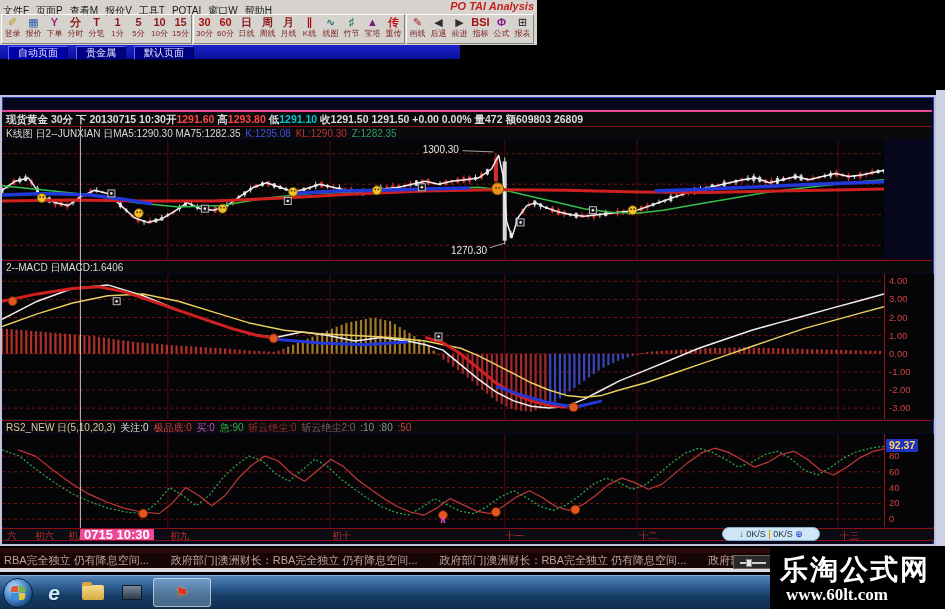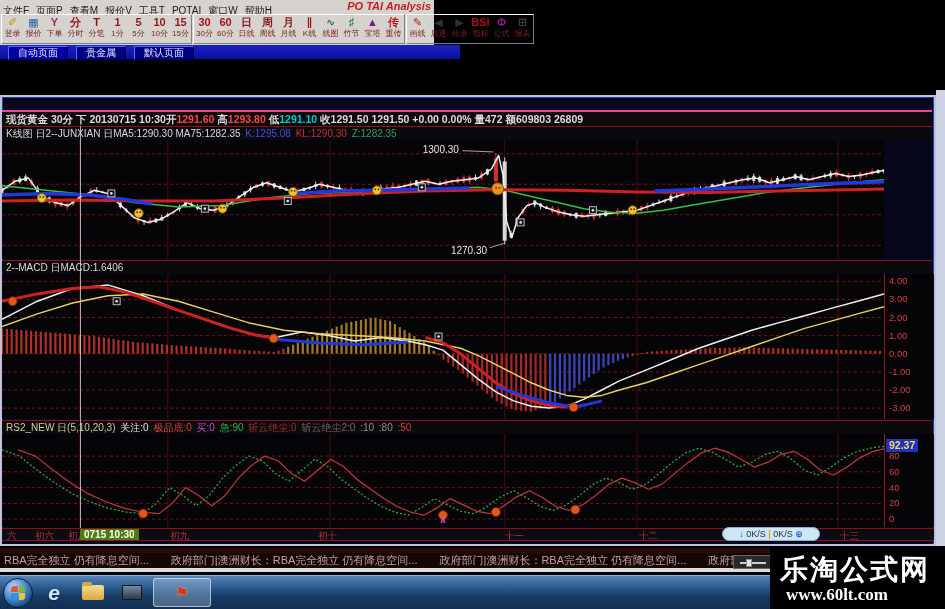--- a/index.html
+++ b/index.html
@@ -1,21 +1,21 @@
 <!DOCTYPE html>
 <html><head>
 <meta charset="utf-8">
 <style>
   html,body{margin:0;padding:0;background:#000;}
   .stage{position:relative;width:945px;height:609px;background:#000;overflow:hidden;
          font-family:"Liberation Sans","DejaVu Sans",sans-serif;}
   .abs{position:absolute;}
 
   
-  .appbar{left:0;top:0;width:434px;height:45px;background:#d6d3ce;}
+  .appbar{left:0;top:0;width:537px;height:45px;background:#d6d3ce;}
   .menubar{left:0;top:0;width:537px;height:13px;padding-left:3px;box-sizing:border-box;}
   .mitem{display:inline-block;font-size:10px;line-height:13px;color:#1a1a1a;margin-right:7px;}
   .brand{right:3px;top:0;font-size:11px;font-weight:bold;color:#c41f1f;line-height:13px;font-style:italic;}
   .toolbar{left:0;top:13px;width:537px;height:32px;display:flex;overflow:hidden;}
   .tgroup{display:flex;margin:1px 0 1px 1px;border:1px solid;border-color:#ffffff #7f7f7f #7f7f7f #ffffff;}
   .tbtn{width:21px;height:28px;overflow:hidden;}
   .ticon{height:14px;line-height:14px;font-size:11px;font-weight:bold;text-align:center;}
   .tlabel{font-size:8px;line-height:9px;color:#7c2222;text-align:center;white-space:nowrap;}
 
   .tabbar{left:0;top:45px;width:460px;height:14px;background:linear-gradient(180deg,#1a22c8,#0b109e);}
@@ -34,21 +34,21 @@
         box-sizing:border-box;border-top:1px solid #8a1212;white-space:nowrap;overflow:hidden;}
   .hrow span{margin-right:2px;}
   .psvg{display:block;background:#050507;}
   .axis{width:50px;background:#050507;border-left:1px solid #9c1616;box-sizing:border-box;overflow:hidden;}
   .axis span{position:absolute;left:4px;font-size:9.5px;color:#d24040;line-height:11px;}
   .badge{position:absolute;left:1px;background:#1e34c0;color:#ffd75e;font-size:10.5px;font-weight:bold;
          padding:0 3px;line-height:13px;}
   .timeaxis{left:2px;top:528px;width:932px;height:13px;background:#0b0b14;border-top:1px solid #8a1212;
             border-bottom:1px solid #8a1212;box-sizing:border-box;overflow:hidden;}
   .ttick{position:absolute;top:1px;font-size:9.5px;color:#c03030;line-height:11px;white-space:nowrap;}
-  .tcursor{position:absolute;top:0;height:12px;line-height:12px;background:#4d7c0f;color:#fff;font-size:10px;
+  .tcursor{position:absolute;top:0;height:12px;line-height:12px;background:#ec4899;color:#fff;font-size:13px;
            font-weight:bold;padding:0 4px;}
   .wfill{left:2px;top:541px;width:930px;height:3px;background:#06061c;}
   .crosshair{left:80px;top:126px;width:1px;height:402px;background:rgba(225,225,235,.75);}
 
   .netpill{left:722px;top:527px;width:98px;height:14px;background:#cfe6f7;border:1px solid #8ab0d0;
            border-radius:7px;font-size:9px;line-height:13px;color:#234;text-align:center;box-sizing:border-box;white-space:nowrap;}
 
   
   .redstrip{left:0;top:548px;width:770px;height:5px;background:#2d0a0a;}
   .ticker{left:0;top:553px;width:770px;height:15px;background:#160505;color:#bfa39a;font-size:11px;
@@ -816,21 +816,21 @@
       <span style="top: 63px;">20</span>
       <span style="top: 79px;">0</span>
       <div class="badge" style="top: 5px;">92.37</div>
     </div>
 
   <div class="abs timeaxis">
       <span class="ttick" style="left: 5px;">六</span>
       <span class="ttick" style="left: 33px;">初六</span>
       <span class="ttick" style="left: 66px;">初八</span>
       <span class="ttick" style="left: 168px;">初九</span>
-      <span class="ttick" style="left: 316px;">初十</span>
+      <span class="ttick" style="left: 330px;">初十</span>
       <span class="ttick" style="left: 503px;">十一</span>
       <span class="ttick" style="left: 637px;">十二</span>
       <span class="ttick" style="left: 838px;">十三</span>
       <span class="tcursor" style="left: 78px;">0715 10:30</span>
     </div>
   <div class="abs wfill"></div>
   <div class="abs crosshair"></div>
 
   <div class="abs netpill">
     <span style="color:#2a6a2a;font-weight:bold;">↓</span>

